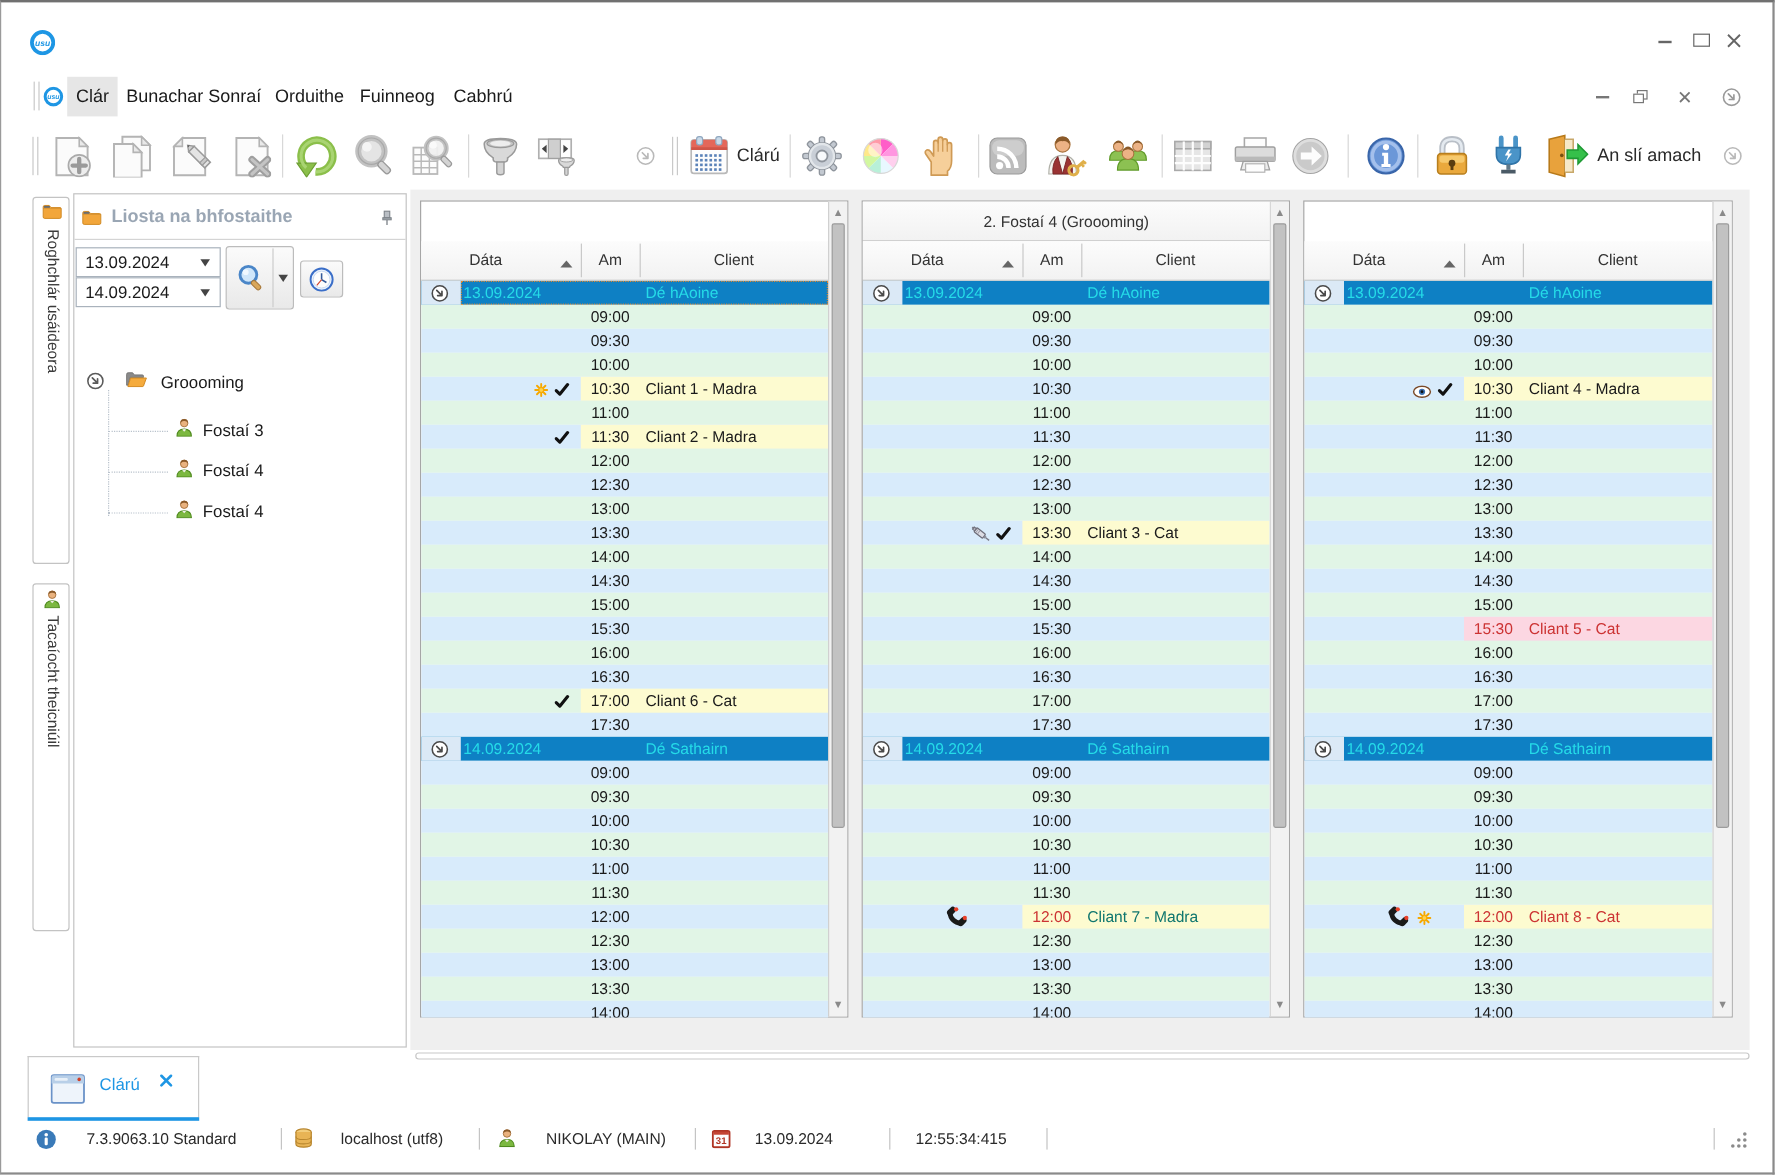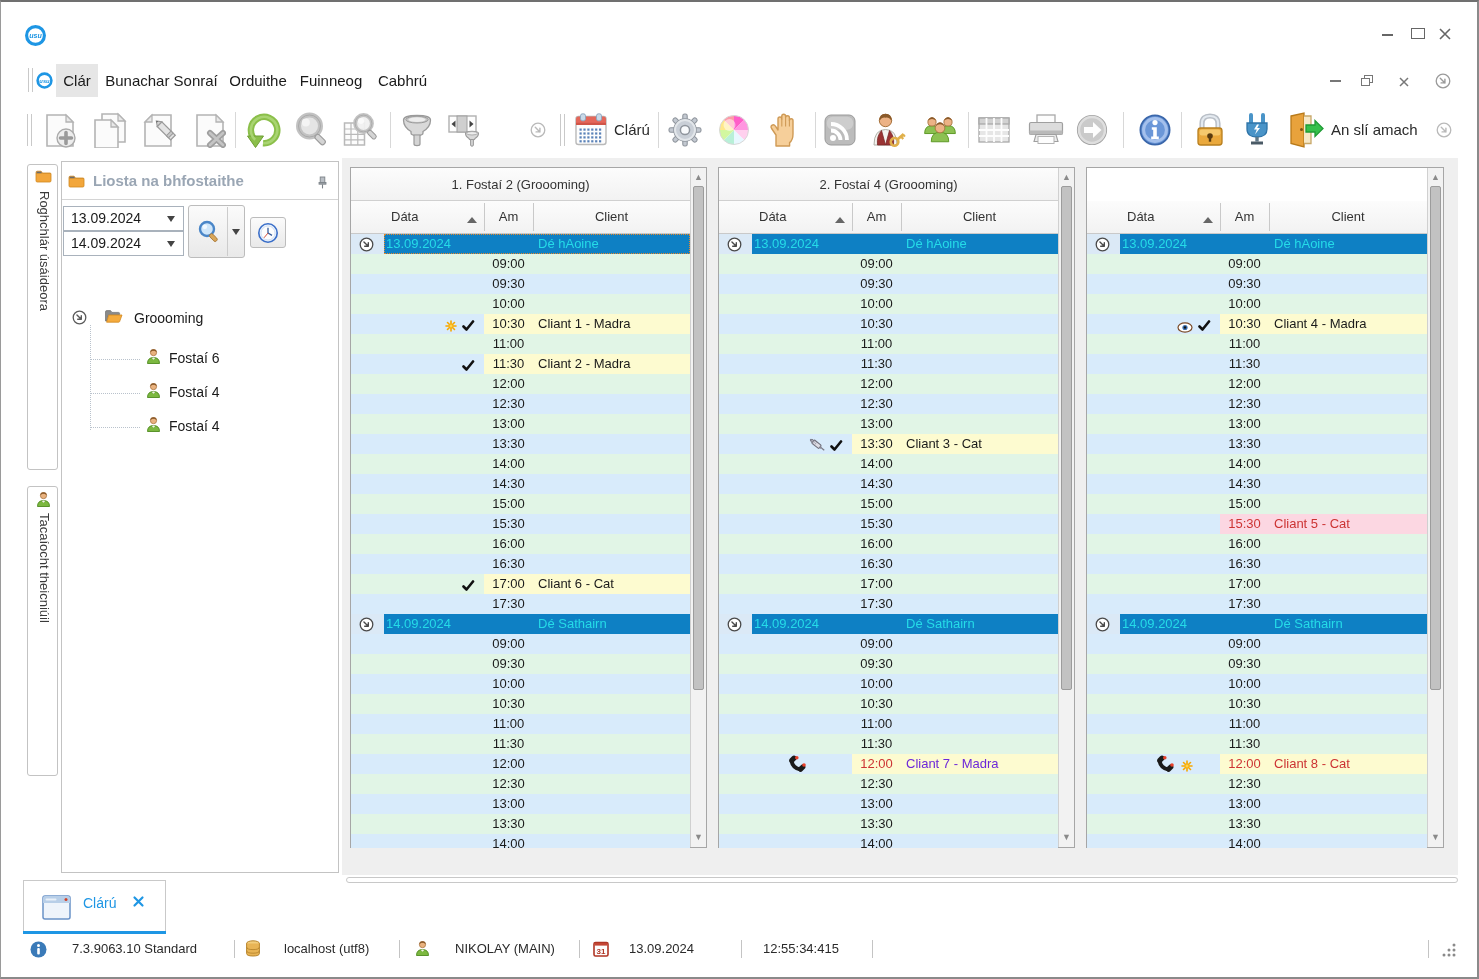--- a/index.html
+++ b/index.html
@@ -383,21 +383,21 @@
           <path d="M1.5 4 Q1.5 2.6 2.8 2.6 L6.5 2.6 L8 4.4 L14.5 4.4 Q15.6 4.4 15.6 5.5 L15.6 6.5 L4.5 6.5 L2.8 13 L1.5 13 Z" fill="#8a8a8a" stroke="#6e6e6e" stroke-width="0.7"></path>
           <path d="M4.8 7 L18 7 L15.6 13.6 Q15.4 14.2 14.6 14.2 L2.6 14.2 Z" fill="#f5ab3d" stroke="#d08820" stroke-width="0.8"></path>
         </svg></div>
 <div class="treetxt" style="left:72px;top:148px;">Groooming</div>
 <div class="abs" style="left:84px;top:186px;"><svg width="15" height="16" viewBox="0 0 15 16" style="">
           <circle cx="7.5" cy="4.6" r="3.1" fill="#e9b27f" stroke="#a9743f" stroke-width="0.8"></circle>
           <path d="M7.5 1.2 Q10.8 1.2 10.6 4.4 Q9.4 2.6 7.5 2.9 Q5.6 2.6 4.4 4.4 Q4.2 1.2 7.5 1.2" fill="#8a5a2a"></path>
           <path d="M1.5 15.5 Q1.5 9.6 7.5 9.6 Q13.5 9.6 13.5 15.5 Z" fill="#7cb840" stroke="#4f8a1f" stroke-width="0.9"></path>
           <path d="M5.8 9.9 L7.5 11.8 L9.2 9.9 Q7.5 9.3 5.8 9.9" fill="#f0f0e8"></path>
         </svg></div>
-<div class="treetxt" style="left:107px;top:188px;">Fostaí 6</div>
+<div class="treetxt" style="left:107px;top:188px;">Fostaí 3</div>
 <div class="abs" style="left:84px;top:220px;"><svg width="15" height="16" viewBox="0 0 15 16" style="">
           <circle cx="7.5" cy="4.6" r="3.1" fill="#e9b27f" stroke="#a9743f" stroke-width="0.8"></circle>
           <path d="M7.5 1.2 Q10.8 1.2 10.6 4.4 Q9.4 2.6 7.5 2.9 Q5.6 2.6 4.4 4.4 Q4.2 1.2 7.5 1.2" fill="#8a5a2a"></path>
           <path d="M1.5 15.5 Q1.5 9.6 7.5 9.6 Q13.5 9.6 13.5 15.5 Z" fill="#7cb840" stroke="#4f8a1f" stroke-width="0.9"></path>
           <path d="M5.8 9.9 L7.5 11.8 L9.2 9.9 Q7.5 9.3 5.8 9.9" fill="#f0f0e8"></path>
         </svg></div>
 <div class="treetxt" style="left:107px;top:222px;">Fostaí 4</div>
 <div class="abs" style="left:84px;top:254px;"><svg width="15" height="16" viewBox="0 0 15 16" style="">
           <circle cx="7.5" cy="4.6" r="3.1" fill="#e9b27f" stroke="#a9743f" stroke-width="0.8"></circle>
           <path d="M7.5 1.2 Q10.8 1.2 10.6 4.4 Q9.4 2.6 7.5 2.9 Q5.6 2.6 4.4 4.4 Q4.2 1.2 7.5 1.2" fill="#8a5a2a"></path>
@@ -407,21 +407,20 @@
 <div class="treetxt" style="left:107px;top:256px;">Fostaí 4</div>
 </div>
 <div class="abs" style="left:341px;top:156px;width:1116px;height:717px;background:#efefef;"></div>
 <div class="abs" style="left:345px;top:875px;width:1112px;height:6px;background:#fff;border:1px solid #c8c8c8;border-radius:3px;"></div>
 <div class="abs" style="left:349px;top:165px;width:357px;height:681px;border:1px solid #a6a6a6;background:#fff;">
 <div class="sb" style="right:0;">
         <div class="up" style="top:5px;">▲</div>
         <div class="abs" style="left:2px;top:18px;width:11px;height:504px;background:#c2c2c2;border:1px solid #9c9c9c;border-radius:2px;"></div>
         <div class="dn" style="bottom:5px;">▼</div>
       </div>
-<div class="abs paneltitle" style="left:0;top:0;width:339px;height:33px;">1. Fostaí 2 (Groooming)</div>
 <div class="abs" style="left:0;top:33px;width:339px;height:33px;background:linear-gradient(#fcfcfc,#f2f2f2);border-bottom:1px solid #c9c9c9;">
 <div class="colhead" style="left:40px;">Dáta</div>
 <div class="abs" style="left:116px;top:11px;width:0;height:0;border:5px solid transparent;border-bottom:6px solid #666;"></div>
 <div class="colhead" style="left:133px;width:49px;text-align:center;">Am</div>
 <div class="colhead" style="left:182px;width:157px;text-align:center;">Client</div>
 <div class="abs" style="left:133px;top:2px;width:1px;height:28px;background:#c9c9c9;"></div>
 <div class="abs" style="left:182px;top:2px;width:1px;height:28px;background:#c9c9c9;"></div>
       </div>
 <div class="abs" style="left:0;top:66px;width:339px;height:614px;overflow:hidden;">
 <div class="row" style="top:0px;background:#0e80c4;">
@@ -678,21 +677,21 @@
 <div class="row" style="top:520px;background:#d8ebfb;">
           <div class="abs" style="left:133px;top:0;width:206px;height:20px;background:#fdfbd0;"></div>
           <div class="abs" style="left:69px;top:1px;height:20px;"><svg width="18" height="18" viewBox="0 0 18 18" style="">
               <path d="M3.6 5.6 A 9.5 9.5 0 0 0 12.4 14.4" stroke="#1a1a1a" stroke-width="4" fill="none"></path>
               <line x1="3.8" y1="5.4" x2="6 " y2="3.2" stroke="#1a1a1a" stroke-width="5.2" stroke-linecap="round"></line>
               <line x1="12.6" y1="14.2" x2="14.8" y2="12" stroke="#1a1a1a" stroke-width="5.2" stroke-linecap="round"></line>
               <circle cx="8.8" cy="2.8" r="1.8" fill="#e8402a"></circle>
               <circle cx="16" cy="10" r="1.8" fill="#e8402a"></circle>
             </svg></div>
           <div class="cell-time" style="left:133px;color:#c33;">12:00</div>
-          <div class="cell-client" style="left:182px;width:157px;color:#6d28d9;">Cliant 7 - Madra</div>
+          <div class="cell-client" style="left:182px;width:157px;color:#0f766e;">Cliant 7 - Madra</div>
         </div>
 <div class="row" style="top:540px;background:#e1f5e6;">
           <div class="cell-time" style="left:133px;color:#1a1a1a;">12:30</div>
         </div>
 <div class="row" style="top:560px;background:#d8ebfb;">
           <div class="cell-time" style="left:133px;color:#1a1a1a;">13:00</div>
         </div>
 <div class="row" style="top:580px;background:#e1f5e6;">
           <div class="cell-time" style="left:133px;color:#1a1a1a;">13:30</div>
         </div>

